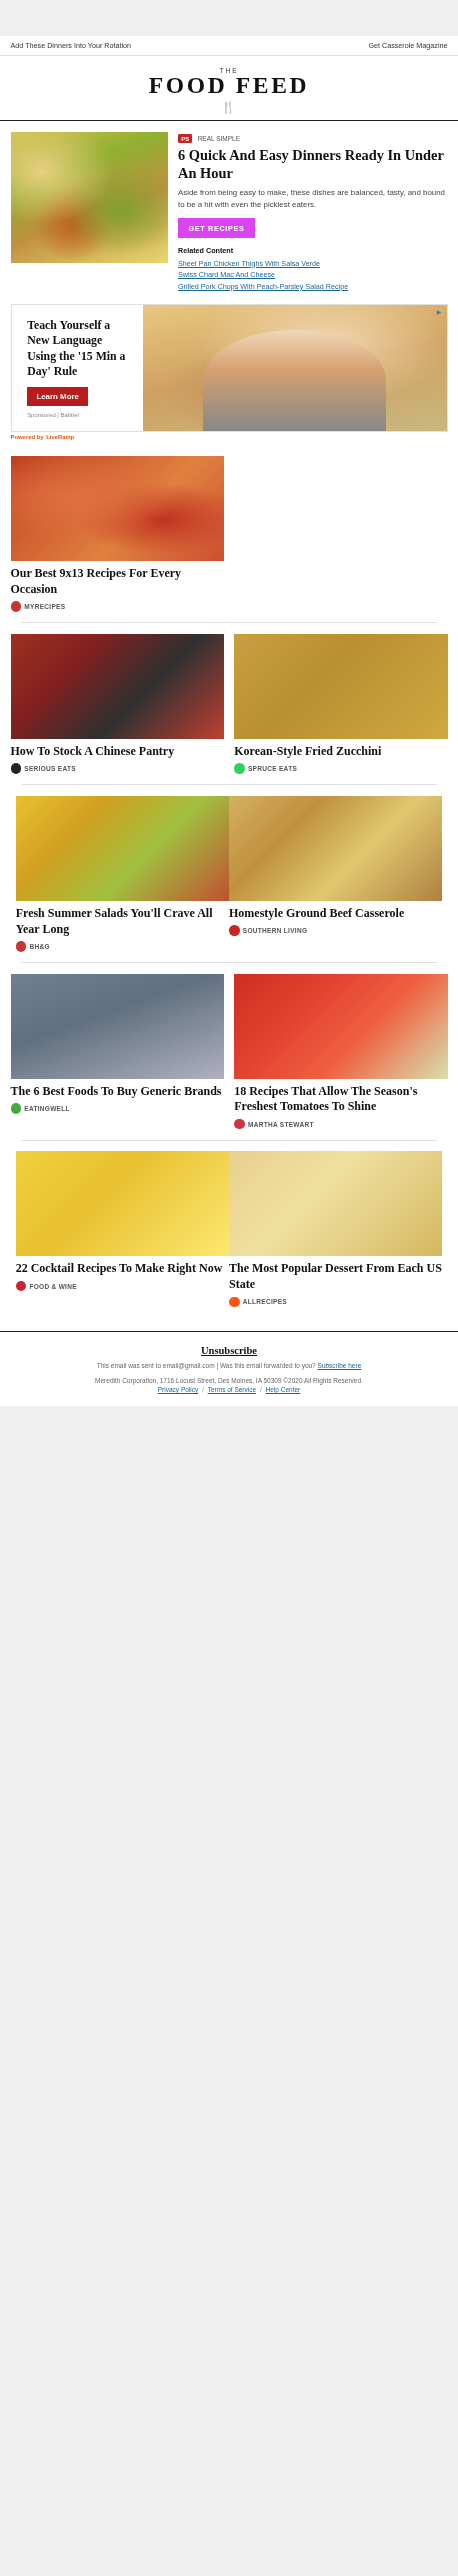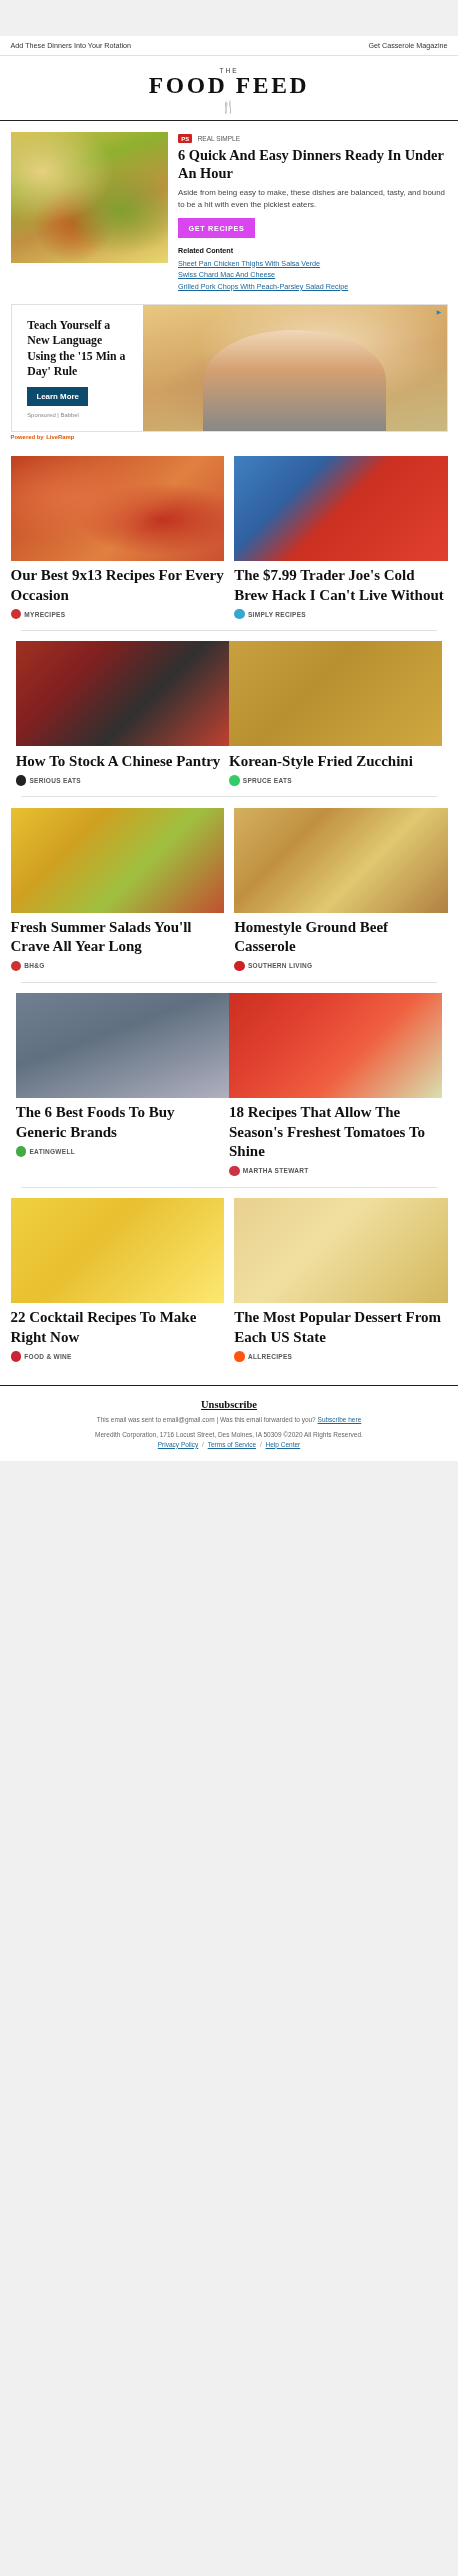--- a/index.html
+++ b/index.html
@@ -164,21 +164,21 @@
     }
     .ad-title {
       font-family: Georgia, serif;
       font-size: 11.8px;
       font-weight: bold;
       color: #111;
       line-height: 1.3;
       margin-bottom: 7.9px;
     }
     .learn-more-btn {
-      background: #0c4a6e;
+      background: #b91c1c;
       color: #fff;
       font-family: Arial, sans-serif;
       font-size: 7.9px;
       font-weight: bold;
       padding: 5.2px 9.2px;
       display: inline-block;
       cursor: pointer;
       border: none;
     }
     .ad-sponsored {
@@ -298,21 +298,21 @@
     }
     .thumb-cocktails {
       background: linear-gradient(135deg, #f0d040 0%, #e8c030 40%, #fce870 100%);
     }
     .thumb-dessert {
       background: linear-gradient(135deg, #e8d090 0%, #f0e0a0 40%, #d4b860 100%);
     }
 
     .article-title {
       font-family: Georgia, serif;
-      font-size: 15px;
+      font-size: 12px;
       font-weight: bold;
       color: #111;
       line-height: 1.3;
       margin-bottom: 3.9px;
     }
     .article-source {
       display: flex;
       align-items: center;
       gap: 3.3px;
     }
@@ -454,30 +454,20 @@
   <div class="article-card">
         <div class="article-thumb">
           <div class="article-thumb-inner thumb-9x13"></div>
         </div>
         <div class="article-title">Our Best 9x13 Recipes For Every Occasion</div>
         <div class="article-source">
           <span class="source-icon source-myrecipes"></span>
           <span class="source-name">MYRECIPES</span>
         </div>
       </div>
-      <div class="article-card">
-        <div class="article-thumb">
-          <div class="article-thumb-inner thumb-trader"></div>
-        </div>
-        <div class="article-title">The $7.99 Trader Joe's Cold Brew Hack I Can't Live Without</div>
-        <div class="article-source">
-          <span class="source-icon source-simply"></span>
-          <span class="source-name">SIMPLY RECIPES</span>
-        </div>
-      </div>
       <div style="width: 100%;">
         <hr class="section-divider">
       </div>
       <div class="article-card">
         <div class="article-thumb">
           <div class="article-thumb-inner thumb-chinese"></div>
         </div>
         <div class="article-title">How To Stock A Chinese Pantry</div>
         <div class="article-source">
           <span class="source-icon source-serious"></span>

